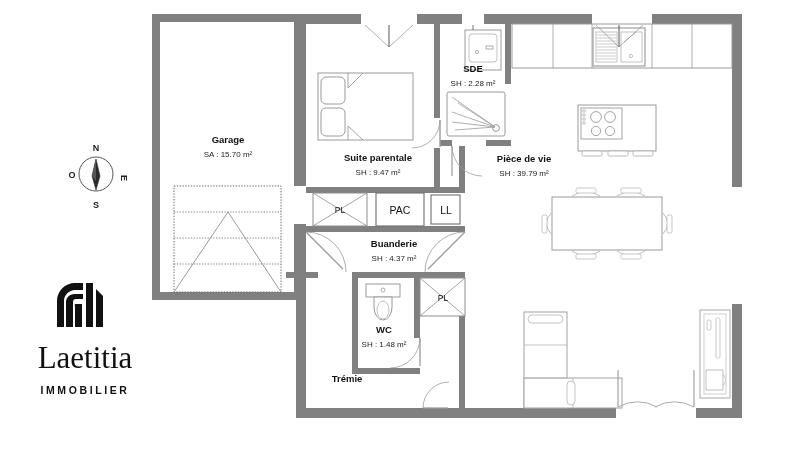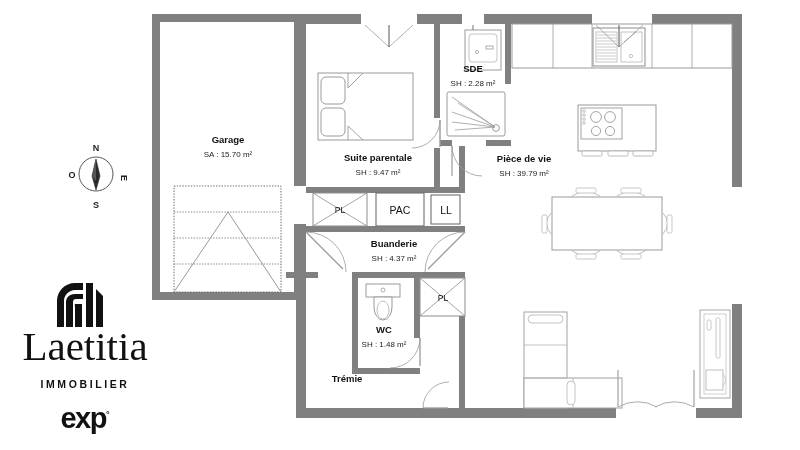--- a/index.html
+++ b/index.html
@@ -45,22 +45,22 @@
     text-anchor:middle;
   }
 
   
   #brand{
     position:absolute;left:10px;top:272px;width:150px;
     text-align:center;
   }
   .brand-name{
     font-family:"Liberation Serif", serif;
-    font-size:41px;font-weight:normal;color:#111;
-    letter-spacing:0px;line-height:1;margin-top:2px;
+    font-size:31px;font-weight:normal;color:#111;
+    letter-spacing:0px;line-height:1;margin-top:18px;
   }
   .brand-sub{
     font-family:"Liberation Sans", sans-serif;
     font-size:10.5px;font-weight:bold;color:#111;
     letter-spacing:2.6px;margin-top:11px;
   }
   .exp-logo{
     font-family:"Liberation Sans", sans-serif;
     font-size:29px;font-weight:bold;color:#111;
     letter-spacing:-1.5px;margin-top:14px;line-height:1;
@@ -352,16 +352,15 @@
       <path d="M19 21 C17 21 18 23 18 24 V44 H25 V21 Z" fill="#111111"></path>
       <path d="M29 0 H36 V44 H29 Z" fill="#111111"></path>
       <path d="M39 6 L46 13 V44 H39 Z" fill="#111111"></path>
     </g>
   </svg>
 
   <div id="brand">
     <div style="height:52px"></div>
     <div class="brand-name">Laetitia</div>
     <div class="brand-sub">IMMOBILIER</div>
-    <div class="exp-logo"><span>exp</span><sup>°</sup></div>
   </div>
 
 </div>
 
 </body></html>

